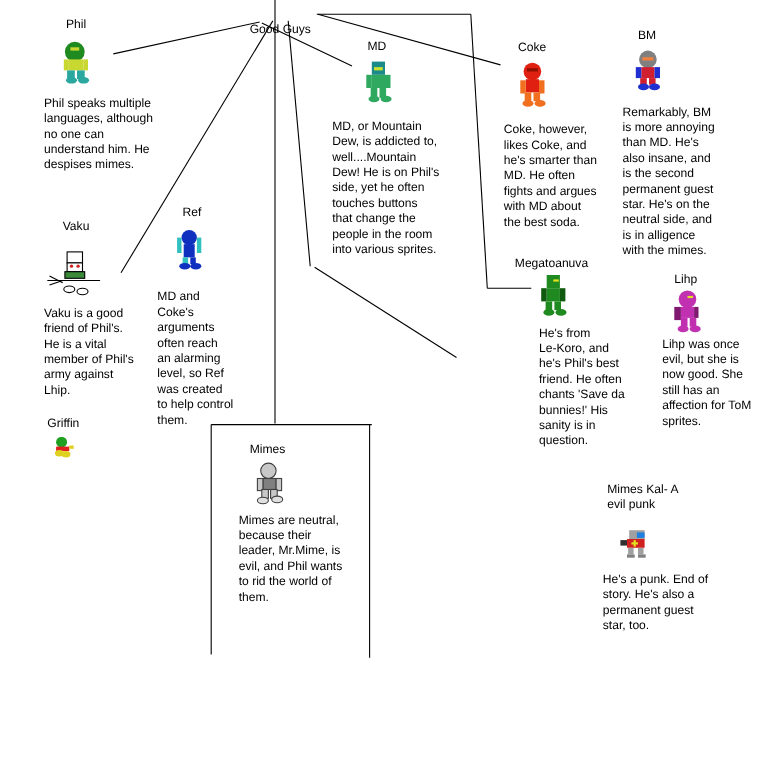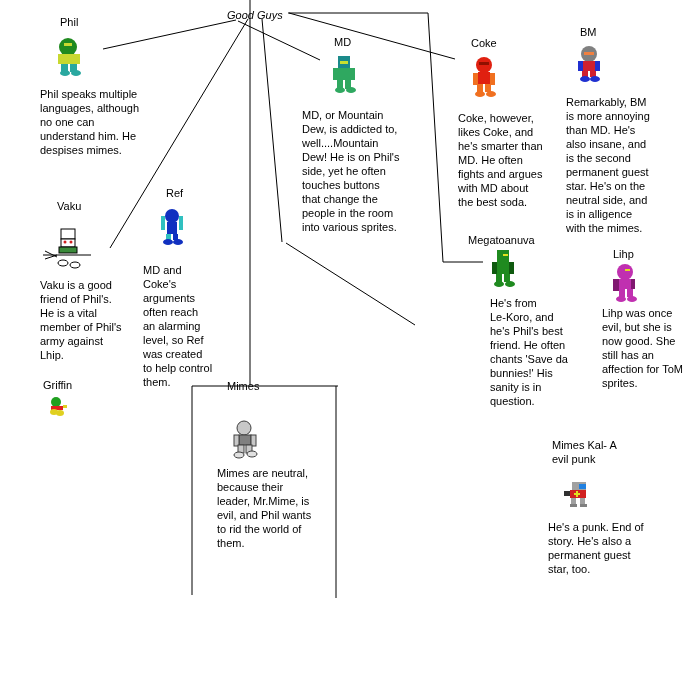--- a/index.html
+++ b/index.html
@@ -35,21 +35,21 @@
 
       <line x1="262" y1="19" x2="282" y2="242"></line>
       <line x1="286" y1="243" x2="415" y2="325"></line>
 
       <line x1="192" y1="386" x2="338" y2="386"></line>
       <line x1="192" y1="386" x2="192" y2="595"></line>
       <line x1="336" y1="386" x2="336" y2="598"></line>
     </g>
   </svg>
 
-  <div class="label" style="left:227px; top:8px;font-style:italic;">Good Guys</div>
+  <div class="label" style="left:227px; top:20px;">Good Guys</div>
 
   <div class="label" style="left:60px; top:15px;">Phil</div>
   <svg class="sprite" style="left:54px; top:37px;" width="30" height="40" viewBox="0 0 30 40">
     <ellipse cx="14" cy="10" rx="9" ry="9" fill="#1f8a1f"></ellipse>
     <rect x="10" y="6" width="8" height="3" fill="#c8d830"></rect>
     <rect x="8" y="17" width="14" height="10" fill="#c8d830"></rect>
     <rect x="4" y="17" width="4" height="10" fill="#c8d830"></rect>
     <rect x="22" y="17" width="4" height="10" fill="#c8d830"></rect>
     <rect x="7" y="27" width="7" height="8" fill="#2aa8a0"></rect>
     <rect x="16" y="27" width="7" height="8" fill="#2aa8a0"></rect>
@@ -212,21 +212,21 @@
 
   <div class="label" style="left:43px; top:378px;">Griffin</div>
   <svg class="sprite" style="left:48px; top:397px;" width="22" height="20" viewBox="0 0 22 20">
     <ellipse cx="8" cy="5" rx="5" ry="5" fill="#20a020"></ellipse>
     <rect x="3" y="9" width="12" height="4" fill="#e02020"></rect>
     <rect x="15" y="8" width="4" height="3" fill="#e0d020"></rect>
     <ellipse cx="6" cy="15" rx="4" ry="3" fill="#e0d020"></ellipse>
     <ellipse cx="12" cy="16" rx="4" ry="3" fill="#e0d020"></ellipse>
   </svg>
 
-  <div class="label" style="left:227px; top:379px;">Mimes</div>
+  <div class="label" style="left:227px; top:402px;">Mimes</div>
   <svg class="sprite" style="left:230px; top:420px;" width="30" height="40" viewBox="0 0 30 40">
     <g stroke="#404040" stroke-width="1">
       <ellipse cx="14" cy="8" rx="7" ry="7" fill="#c8c8c8"></ellipse>
       <rect x="9" y="15" width="12" height="10" fill="#808080"></rect>
       <rect x="4" y="15" width="5" height="11" fill="#c8c8c8"></rect>
       <rect x="21" y="15" width="5" height="11" fill="#c8c8c8"></rect>
       <rect x="8" y="25" width="6" height="8" fill="#c8c8c8"></rect>
       <rect x="16" y="25" width="6" height="8" fill="#c8c8c8"></rect>
       <ellipse cx="9" cy="35" rx="5" ry="3" fill="#e0e0e0"></ellipse>
       <ellipse cx="22" cy="34" rx="5" ry="3" fill="#e0e0e0"></ellipse>

